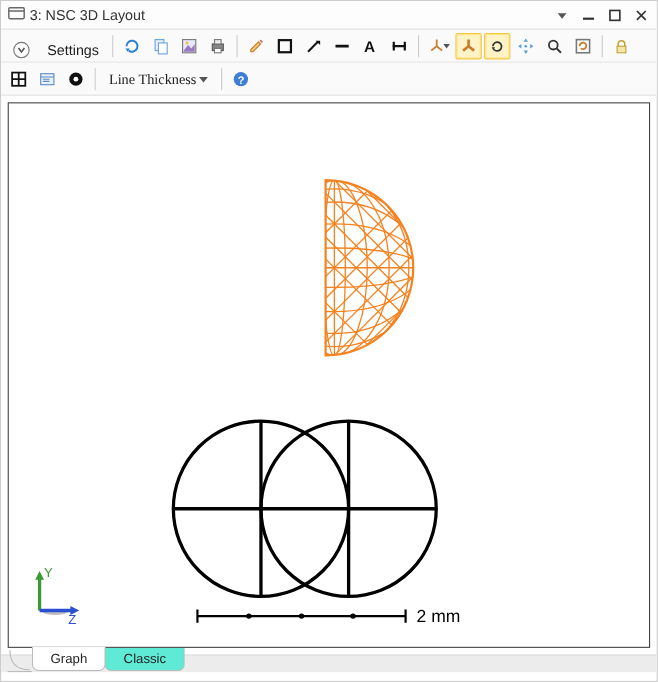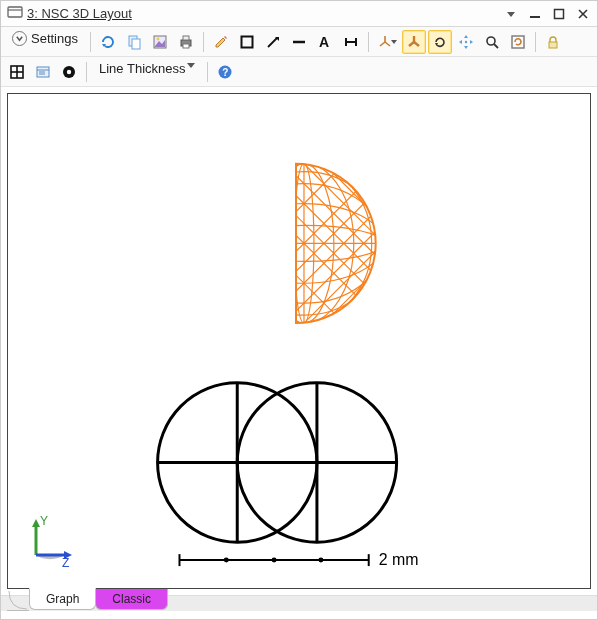--- a/index.html
+++ b/index.html
@@ -15,21 +15,20 @@
     border: 1px solid #ccc;
   }
   
   .titlebar {
     display: flex;
     align-items: center;
     height: 26px;
     padding: 0 6px;
     border-bottom: 1px solid #d8d8d8;
     background: #fdfdfd;
-    text-decoration: underline;
   }
   .titlebar .title {
     flex: 1;
     padding-left: 4px;
     color: #333;
   }
   .titlebar .winicons {
     display: flex;
     gap: 8px;
   }
@@ -63,38 +62,39 @@
     padding: 0 2px;
     cursor: pointer;
   }
   .tbtn.active {
     background: #fff3c7;
     border-color: #f2c744;
     box-shadow: inset 0 0 0 1px #ffe58a;
   }
   .tbtn svg { display: block; }
   .settings-btn {
-    display: flex; align-items: flex-start; gap: 4px;
+    display: flex; align-items: flex-end; gap: 16px;
     padding: 0 6px; height: 24px;
     cursor: pointer;
     border: 1px solid transparent;
     border-radius: 2px;
   }
   .chev-circle {
     width: 15px; height: 15px;
     border: 1px solid #777;
     border-radius: 50%;
     display: flex; align-items: center; justify-content: center;
   }
   .linethick {
-    display: flex; gap: 2px;
+    display: flex; align-items: center; gap: 2px;
     padding: 0 6px; height: 24px;
     cursor: pointer;
     border: 1px solid transparent;
     border-radius: 2px;
+    font-family: Liberation Serif, serif;
   }
   
   .viewport {
     position: relative;
     margin: 6px;
     border: 1px solid #444;
     height: 496px;
     background: #fff;
   }
   .axis-widget {
@@ -114,21 +114,21 @@
   .tabspacer {
     width: 22px; height: 22px;
     border-bottom: 1px solid #bbb;
   }
   .tab {
     padding: 3px 16px 3px 16px;
     border: 1px solid #bbb;
     border-top: none;
     border-bottom-left-radius: 6px;
     border-bottom-right-radius: 6px;
-    background: #d946ef;
+    background: #5eead4;
     margin-right: -1px;
     font-size: 12px;
     cursor: pointer;
     position: relative;
     top: -1px;
   }
   .tab.active {
     background: #fff;
     border-top: 1px solid #fff;
   }

